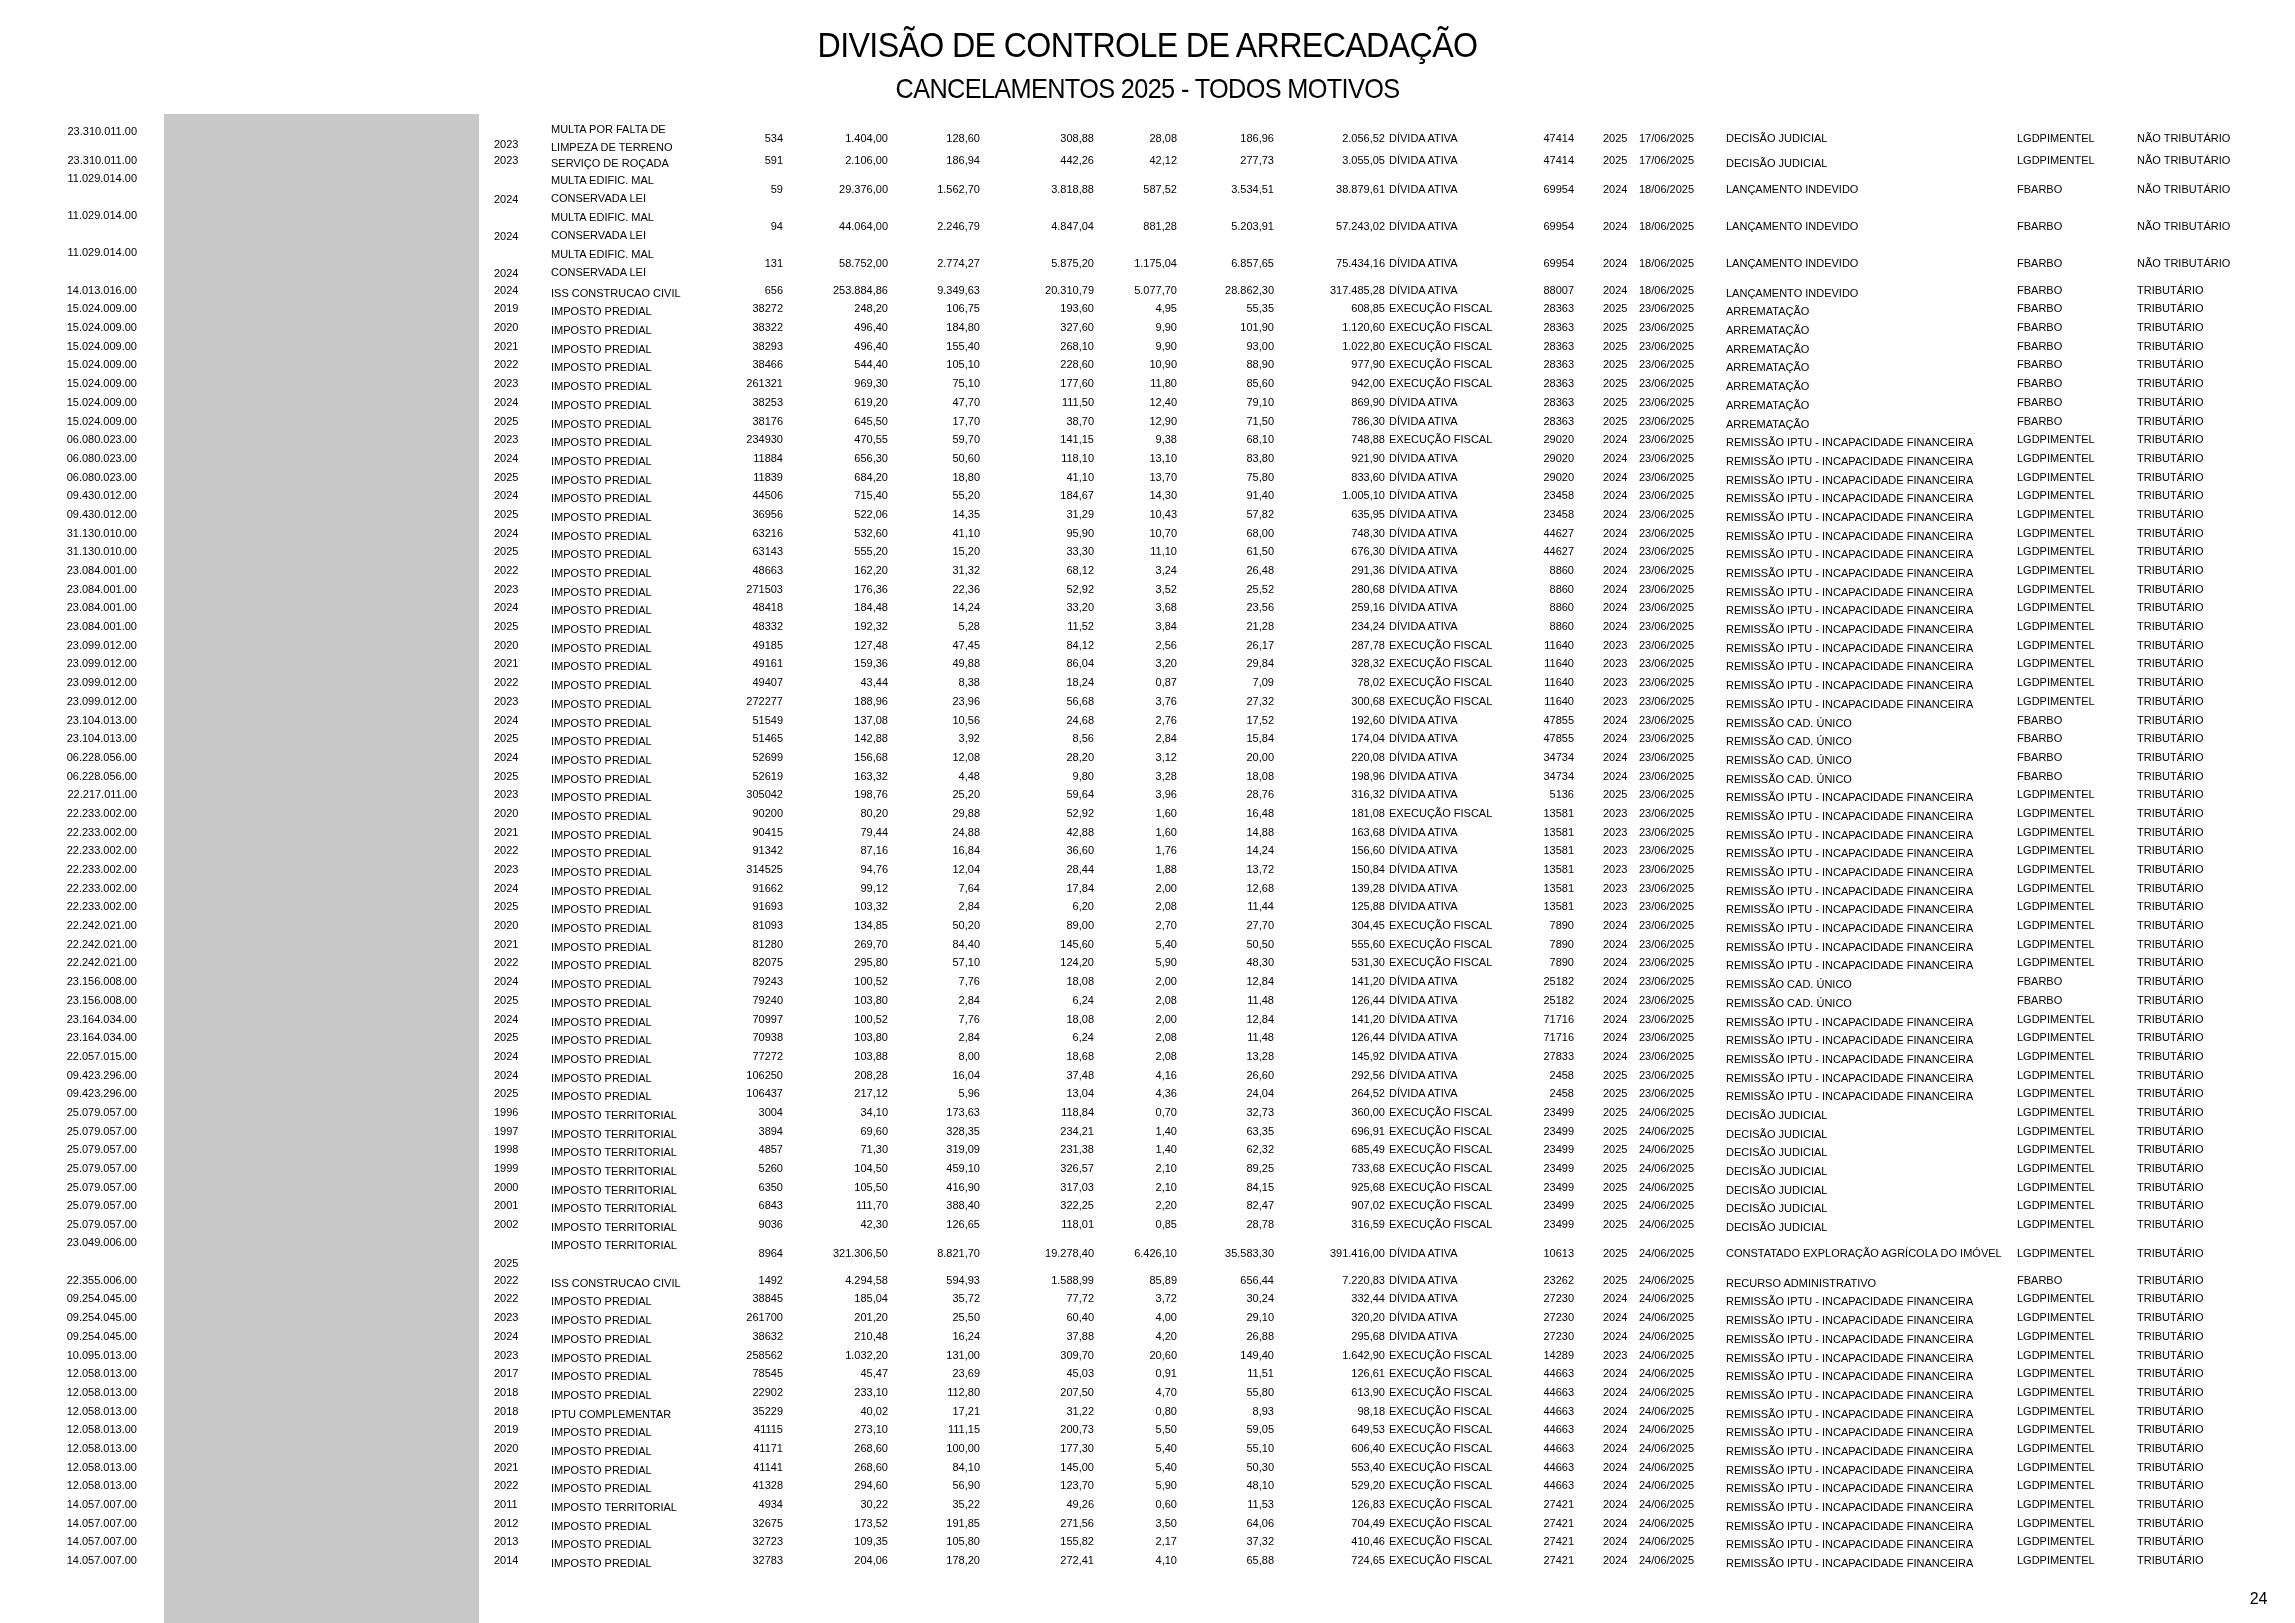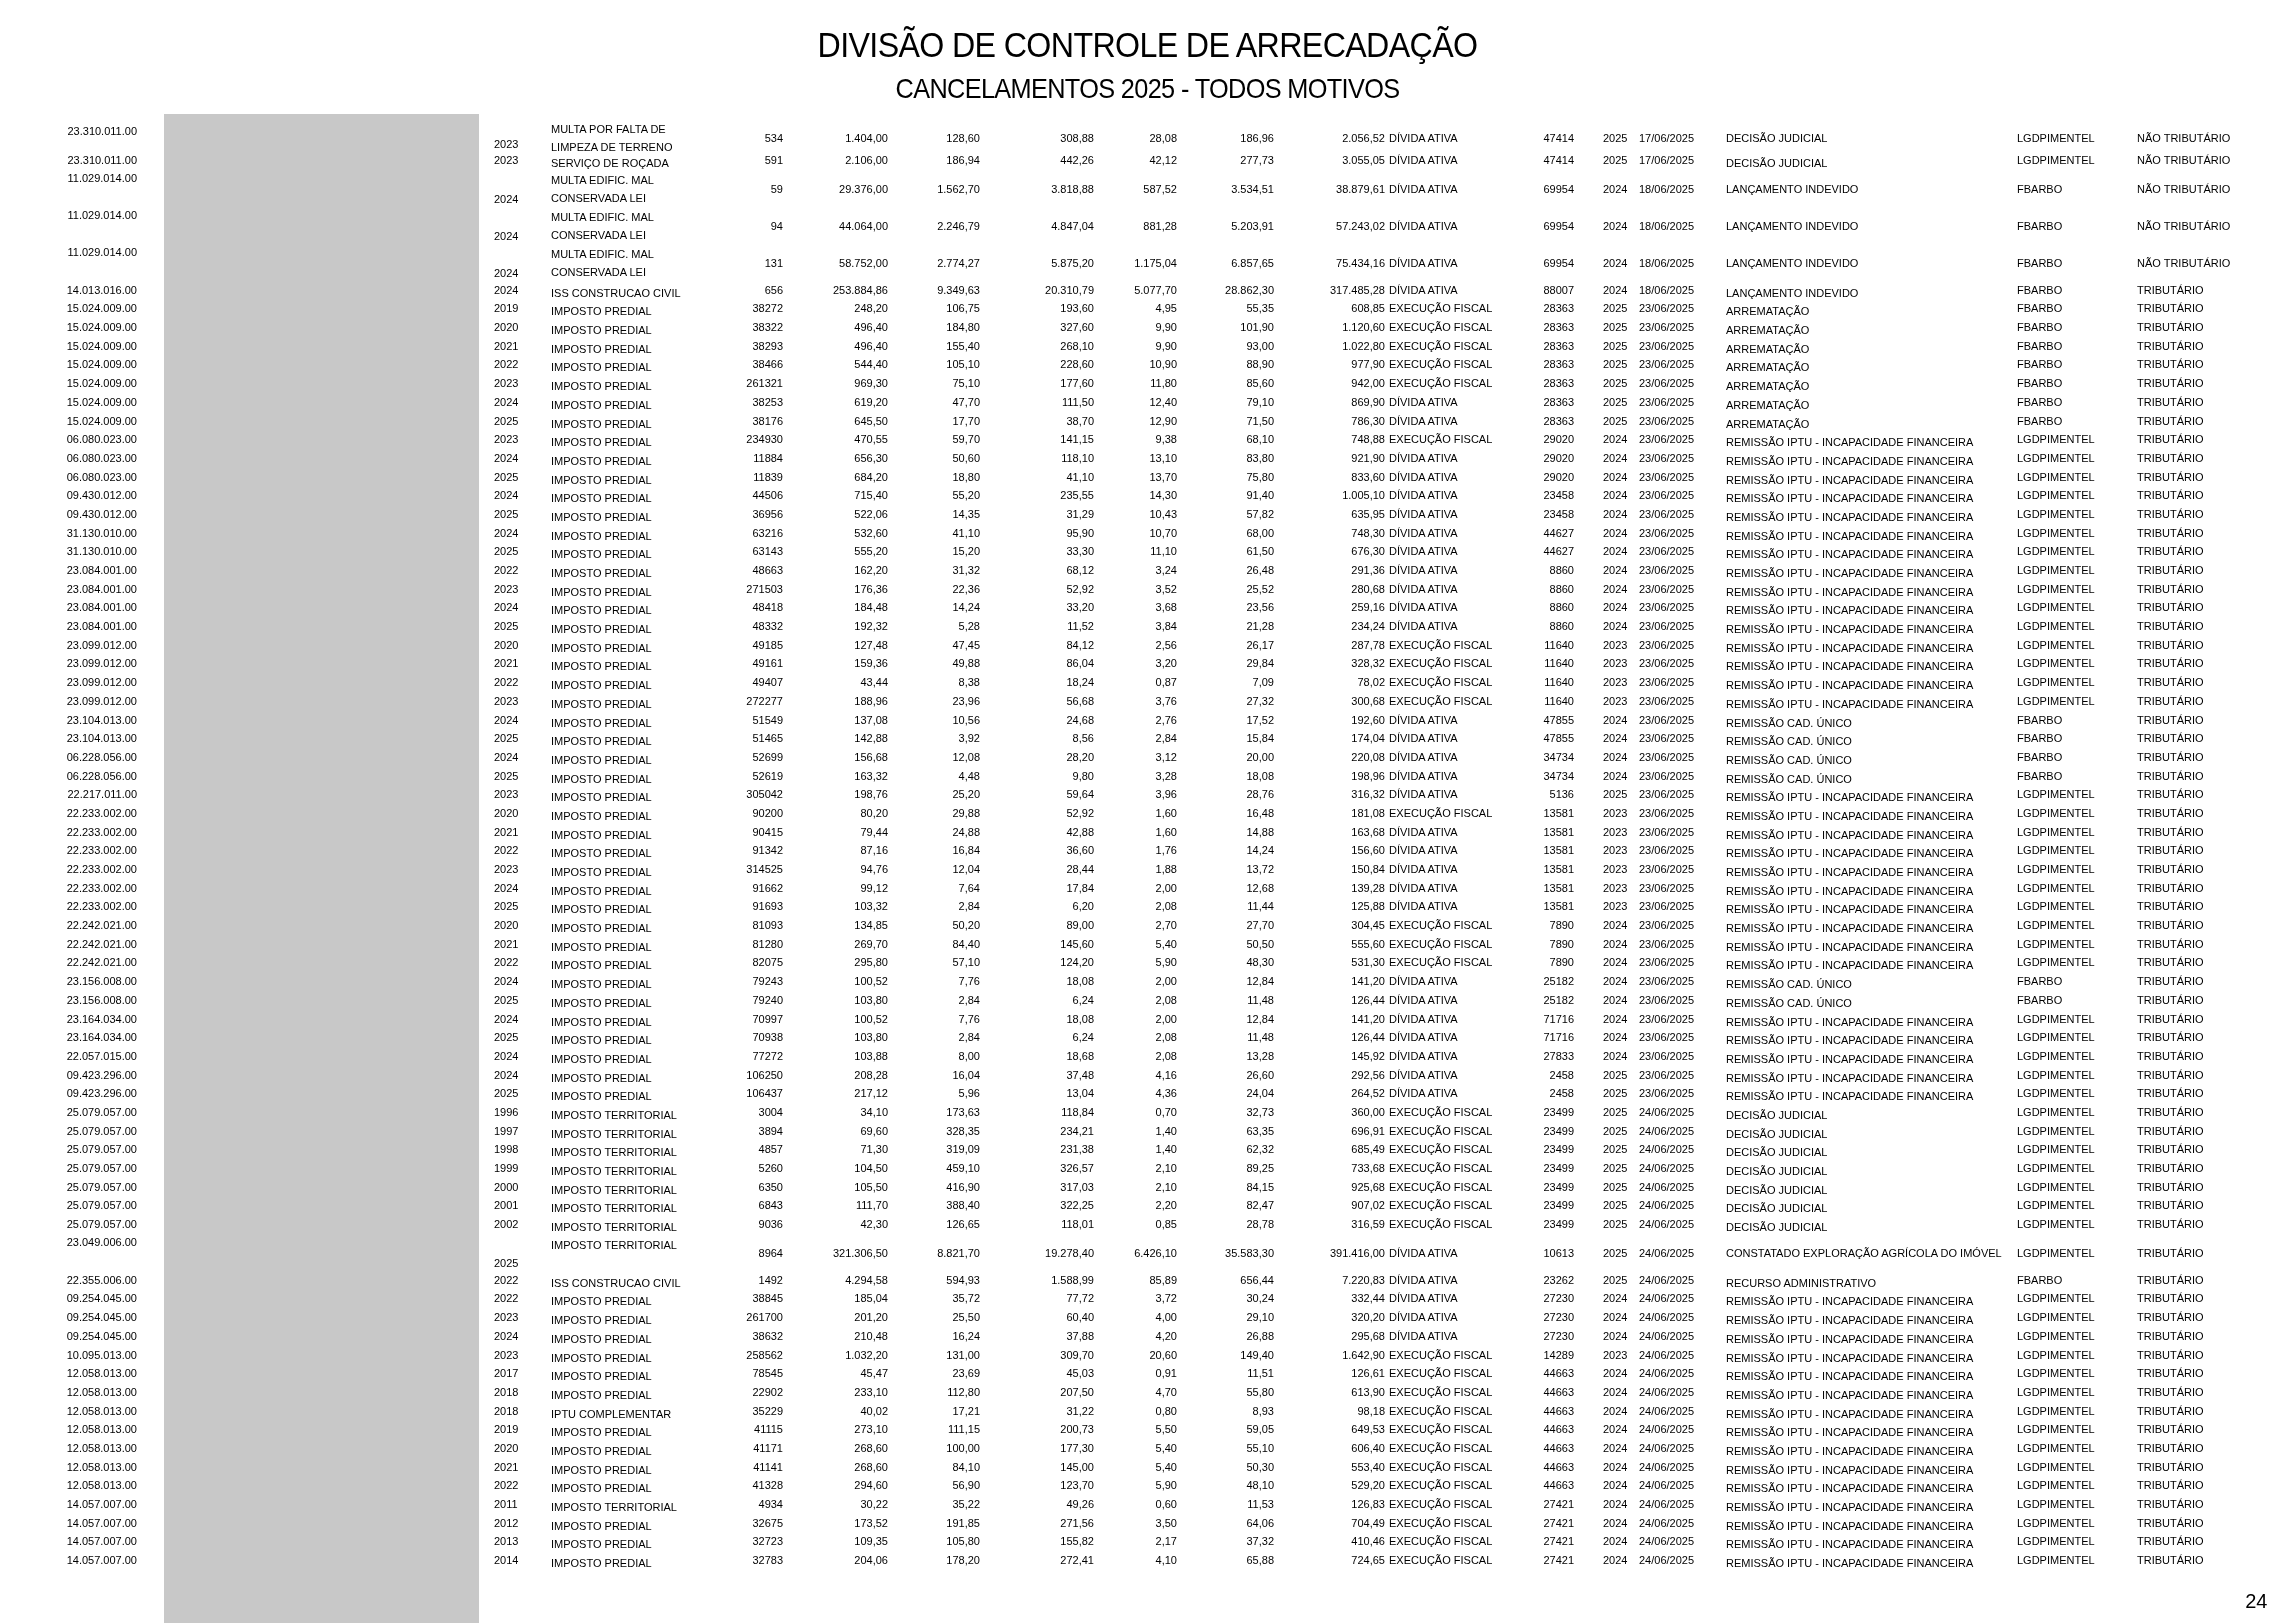--- a/index.html
+++ b/index.html
@@ -29,21 +29,21 @@
   .c-v4 { left:1098px; width:79px; }
   .c-v5 { left:1195px; width:79px; }
   .c-tot { left:1306px; width:79px; }
   .c-sit { left:1389px; width:124px; }
   .c-proc { left:1509px; width:65px; }
   .c-py { left:1603px; width:33px; }
   .c-date { left:1639px; width:82px; }
   .c-mot { left:1726px; width:288px; white-space:normal; line-height:18.3px; }
   .c-user { left:2017px; width:111px; }
   .c-tipo { left:2137px; width:131px; }
-  .page-num { position:absolute; right:27.5px; top:1590px; font-size:20px; }
+  .page-num { position:absolute; right:27.5px; top:1590px; font-size:16px; }
 </style>
 </head>
 <body>
 
 <div class="title">DIVISÃO DE CONTROLE DE ARRECADAÇÃO</div>
 <div class="subtitle">CANCELAMENTOS 2025 - TODOS MOTIVOS</div>
 
 <div class="redact"></div>
 
 <div class="rows" id="rows">
@@ -351,21 +351,21 @@
       <div class="c c-user">LGDPIMENTEL</div>
       <div class="c c-tipo">TRIBUTÁRIO</div>
     </div>
     <div class="row">
       <div class="c c-prop">09.430.012.00</div>
       <div class="c c-year">2024</div>
       <div class="c c-desc">IMPOSTO PREDIAL</div>
       <div class="c c-qty r">44506</div>
       <div class="c c-v1 r">715,40</div>
       <div class="c c-v2 r">55,20</div>
-      <div class="c c-v3 r">235,55</div>
+      <div class="c c-v3 r">184,67</div>
       <div class="c c-v4 r">14,30</div>
       <div class="c c-v5 r">91,40</div>
       <div class="c c-tot r">1.005,10</div>
       <div class="c c-sit">DÍVIDA ATIVA</div>
       <div class="c c-proc r">23458</div>
       <div class="c c-py">2024</div>
       <div class="c c-date">23/06/2025</div>
       <div class="c c-mot">REMISSÃO IPTU - INCAPACIDADE FINANCEIRA</div>
       <div class="c c-user">LGDPIMENTEL</div>
       <div class="c c-tipo">TRIBUTÁRIO</div>

